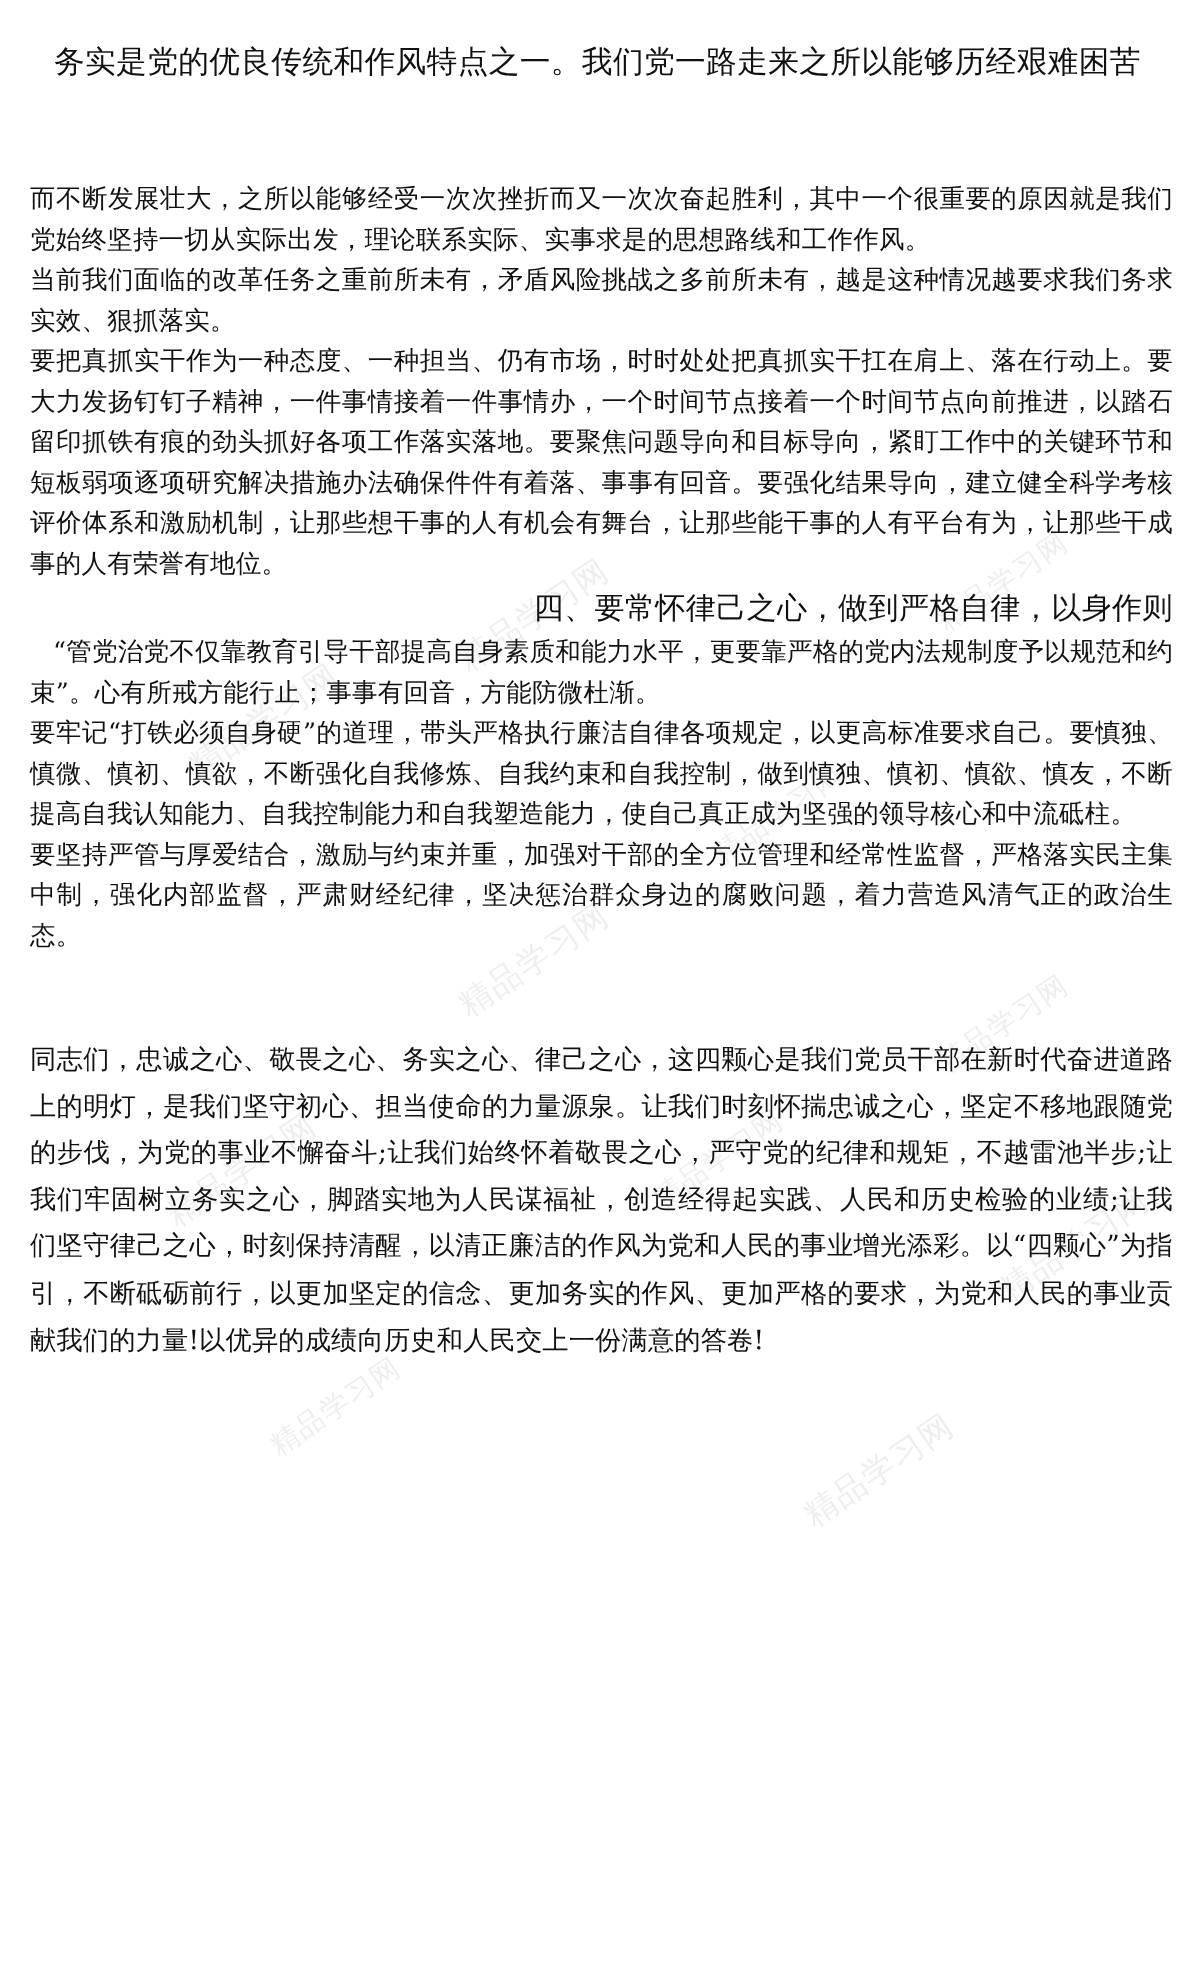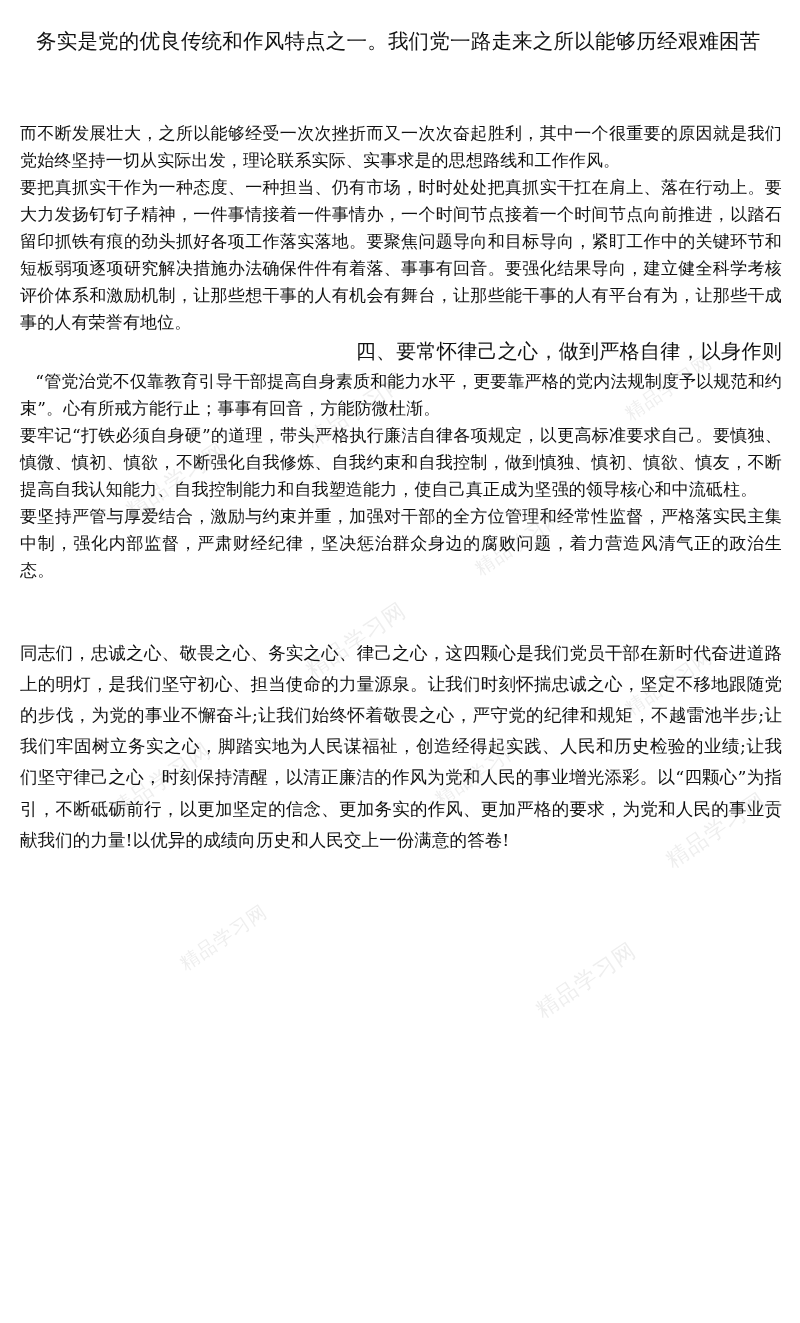--- a/index.html
+++ b/index.html
@@ -115,20 +115,21 @@
   </div>
 
   <div class="content">
 
     <div class="blk-top">务实是党的优良传统和作风特点之一。我们党一路走来之所以能够历经艰难困苦</div>
 
     <div class="gap-1"></div>
 
     <div class="body-block">
       <p>而不断发展壮大，之所以能够经受一次次挫折而又一次次奋起胜利，其中一个很重要的原因就是我们党始终坚持一切从实际出发，理论联系实际、实事求是的思想路线和工作作风。</p>
+      <p>当前我们面临的改革任务之重前所未有，矛盾风险挑战之多前所未有，越是这种情况越要求我们务求实效、狠抓落实。</p>
       <p>要把真抓实干作为一种态度、一种担当、仍有市场，时时处处把真抓实干扛在肩上、落在行动上。要大力发扬钉钉子精神，一件事情接着一件事情办，一个时间节点接着一个时间节点向前推进，以踏石留印抓铁有痕的劲头抓好各项工作落实落地。要聚焦问题导向和目标导向，紧盯工作中的关键环节和短板弱项逐项研究解决措施办法确保件件有着落、事事有回音。要强化结果导向，建立健全科学考核评价体系和激励机制，让那些想干事的人有机会有舞台，让那些能干事的人有平台有为，让那些干成事的人有荣誉有地位。</p>
     </div>
 
     <div class="heading">四、要常怀律己之心，做到严格自律，以身作则</div>
 
     <div class="body-block">
       <p class="indent">“管党治党不仅靠教育引导干部提高自身素质和能力水平，更要靠严格的党内法规制度予以规范和约束”。心有所戒方能行止；事事有回音，方能防微杜渐。</p>
       <p>要牢记“打铁必须自身硬”的道理，带头严格执行廉洁自律各项规定，以更高标准要求自己。要慎独、慎微、慎初、慎欲，不断强化自我修炼、自我约束和自我控制，做到慎独、慎初、慎欲、慎友，不断提高自我认知能力、自我控制能力和自我塑造能力，使自己真正成为坚强的领导核心和中流砥柱。</p>
       <p>要坚持严管与厚爱结合，激励与约束并重，加强对干部的全方位管理和经常性监督，严格落实民主集中制，强化内部监督，严肃财经纪律，坚决惩治群众身边的腐败问题，着力营造风清气正的政治生态。</p>
     </div>

